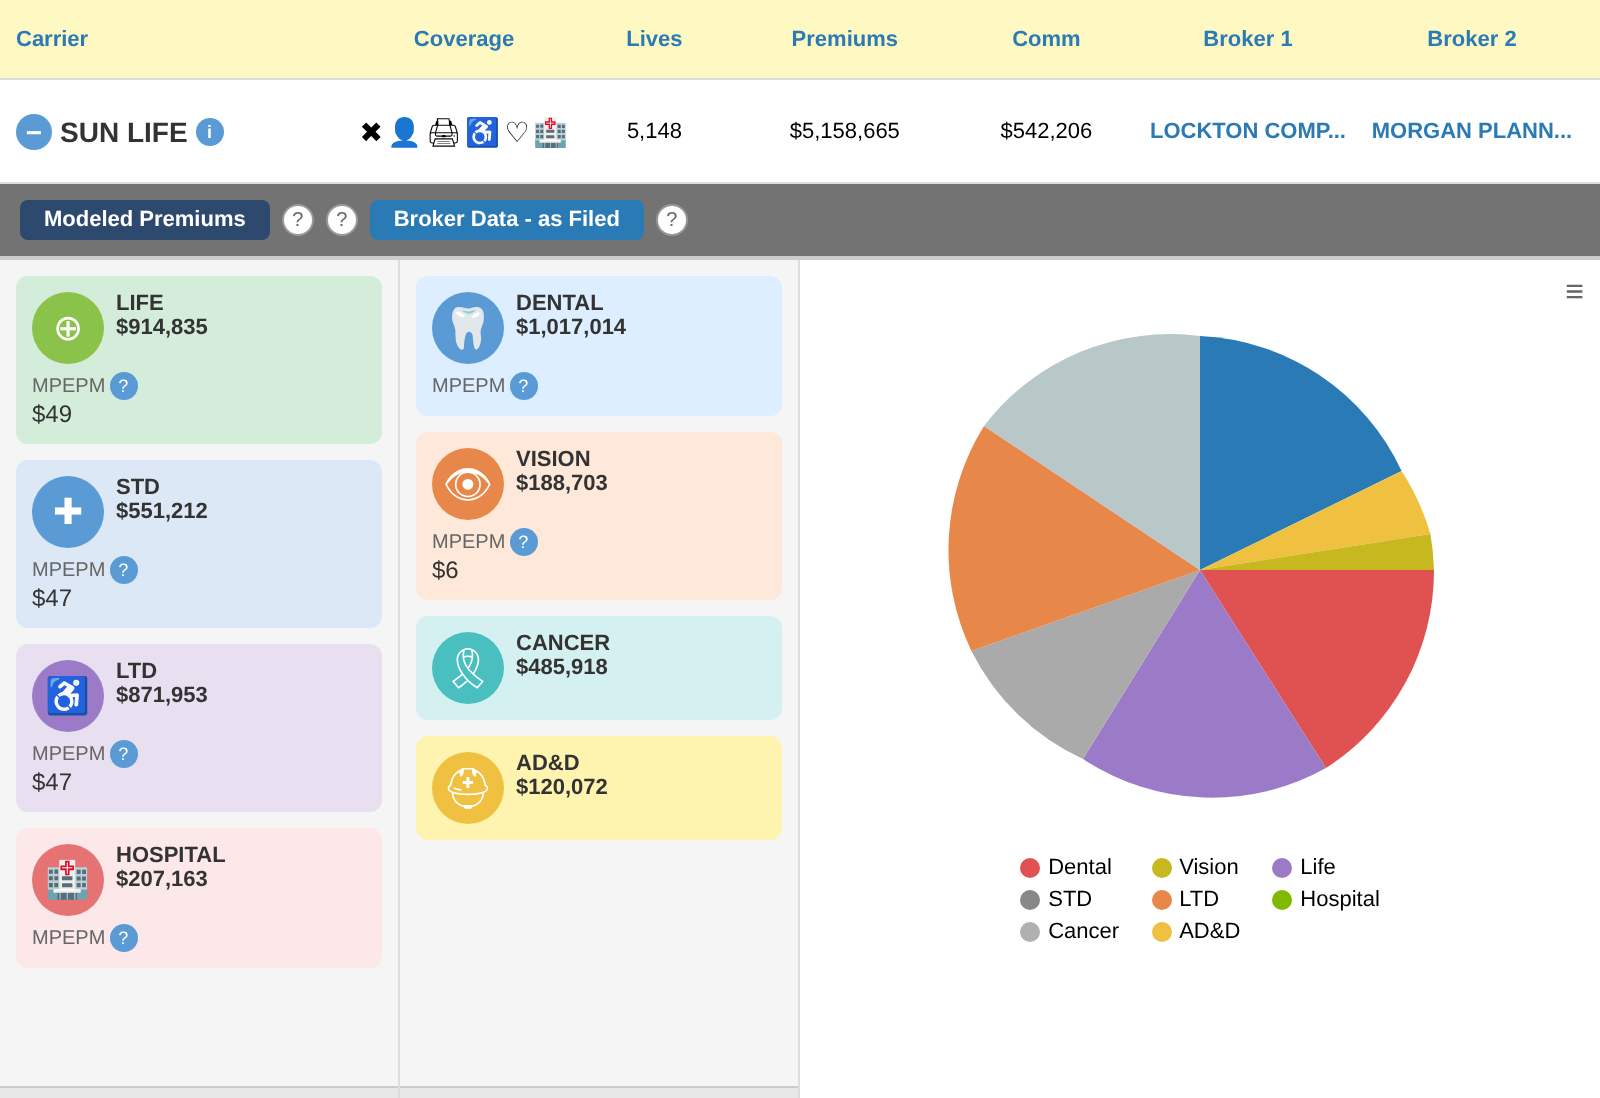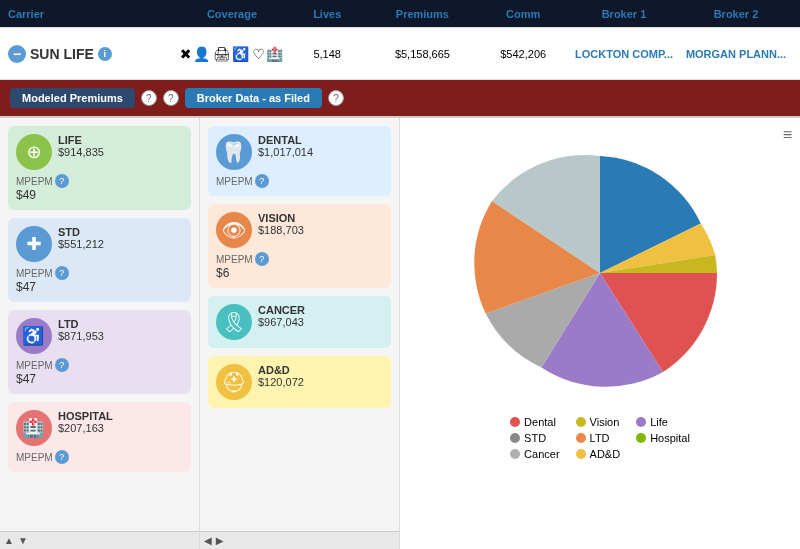--- a/index.html
+++ b/index.html
@@ -2,24 +2,24 @@
 <html><head>
   <meta charset="utf-8">
   <style>
     * { box-sizing: border-box; margin: 0; padding: 0; }
     body { font-family: Arial, sans-serif; font-size: 12px; background: #f0f0f0; width: 800px; height: 549px; overflow: hidden; }
 
     
     .header-row {
       display: flex;
       align-items: center;
-      background: #0f172a;
+      background: #fef9c3;
       border-bottom: 1px solid #ddd;
       padding: 4px 8px;
-      height: 28px;
+      height: 40px;
     }
     .header-col {
       color: #2a7ab5;
       font-size: 11px;
       font-weight: bold;
       flex: 1;
       text-align: center;
     }
     .header-col:first-child { text-align: left; }
 
@@ -61,21 +61,21 @@
       color: white; font-size: 9px; cursor: pointer;
     }
     .broker-link { color: #2a7ab5; font-size: 11px; font-weight: bold; cursor: pointer; }
 
     
     .coverage-icons { display: flex; flex-wrap: wrap; gap: 2px; justify-content: center; align-items: center; }
     .cov-icon { font-size: 14px; }
 
     
     .tabs-row {
-      background: #7f1d1d;
+      background: #737373;
       border-bottom: 2px solid #ccc;
       padding: 16px 10px;
       display: flex;
       align-items: center;
       gap: 6px;
       height: 38px;
     }
     .tab {
       padding: 4px 12px;
       border-radius: 4px;
@@ -113,21 +113,21 @@
     .benefit-header { display: flex; align-items: flex-start; gap: 6px; }
     .benefit-icon-circle {
       width: 36px; height: 36px;
       border-radius: 50%;
       display: flex; align-items: center; justify-content: center;
       font-size: 18px;
       flex-shrink: 0;
     }
     .benefit-info { flex: 1; }
     .benefit-name { font-weight: bold; font-size: 11px; color: #333; }
-    .benefit-amount { font-size: 11px; color: #333; }
+    .benefit-amount { font-size: 11px; color: #333; font-weight: bold; }
     .benefit-mpp { display: flex; align-items: center; gap: 2px; font-size: 10px; color: #666; margin-top: 4px; }
     .benefit-mpp-val { font-size: 12px; color: #333; }
 
     
     .chart-panel {
       flex: 1;
       display: flex;
       flex-direction: column;
       align-items: center;
       justify-content: flex-start;
@@ -342,21 +342,21 @@
       <span>MPEPM</span>
       <span style="width:14px;height:14px;background:#5b9bd5;border-radius:50%;display:inline-flex;align-items:center;justify-content:center;color:white;font-size:9px;">?</span>
     </div>
     <div class="benefit-mpp-val">$6</div>
   </div>
           <div class="benefit-card" style="background: rgb(212, 240, 240);">
     <div class="benefit-header">
       <div class="benefit-icon-circle" style="background:#4abfbf; color:white; font-size:20px;">🎗</div>
       <div class="benefit-info">
         <div class="benefit-name">CANCER</div>
-        <div class="benefit-amount">$967,043</div>
+        <div class="benefit-amount">$485,918</div>
       </div>
     </div>
 
   </div>
           <div class="benefit-card" style="background: rgb(255, 243, 176);">
     <div class="benefit-header">
       <div class="benefit-icon-circle" style="background:#f0c040; color:white; font-size:20px;">⛑</div>
       <div class="benefit-info">
         <div class="benefit-name">AD&amp;D</div>
         <div class="benefit-amount">$120,072</div>

